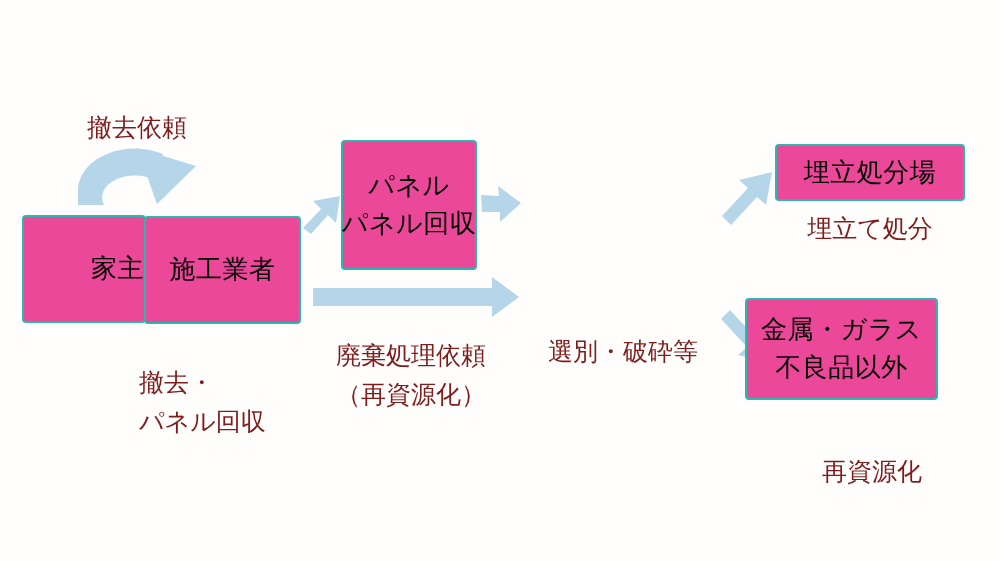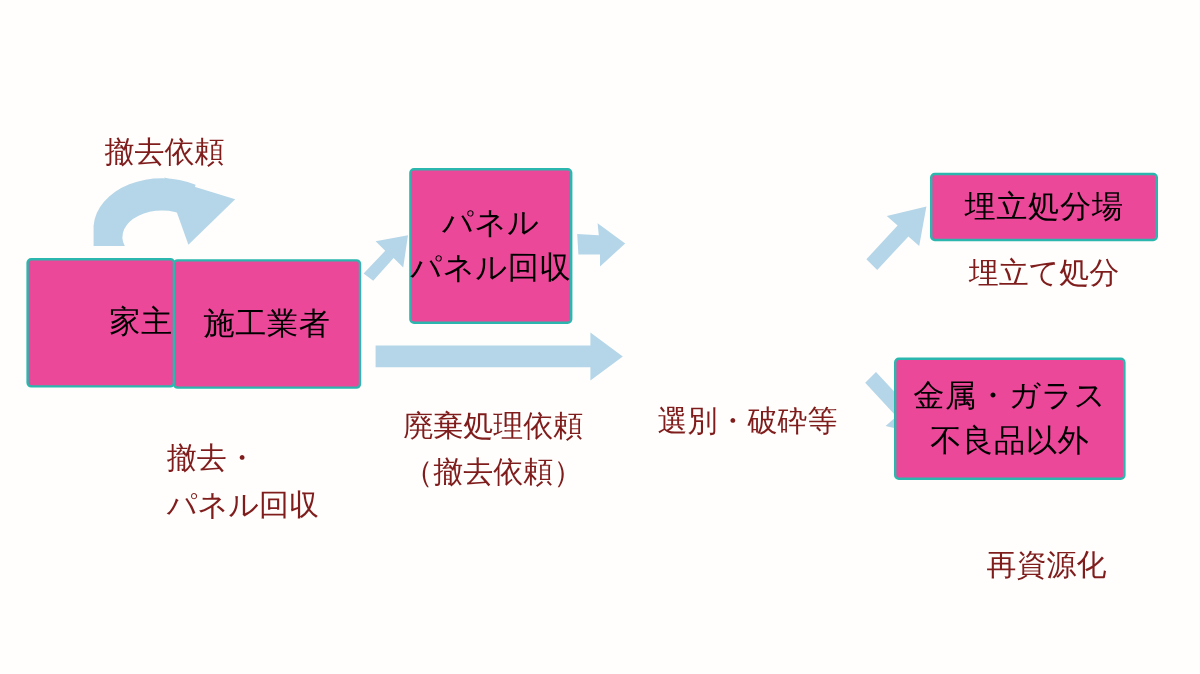--- a/index.html
+++ b/index.html
@@ -153,21 +153,21 @@
   </div>
 
 
   <div class="caption" style="left:139px; top:333px; width:170px; text-align:left;margin-top:30px;">
     <span class="line">撤去・</span><br>
     <span class="line">パネル回収</span>
   </div>
 
   <div class="caption" style="left:321px; top:336px; width:180px;">
     <span class="line">廃棄処理依頼</span><br>
-    <span class="line">（撤去依頼）</span>
+    <span class="line">（再資源化）</span>
   </div>
 
   <div class="caption" style="left:790px; top:209px; width:160px;">
     <span>埋立て処分</span>
   </div>
 
   <div class="caption" style="left:533px; top:332px; width:180px;">
     <span>選別・破砕等</span>
   </div>
 

